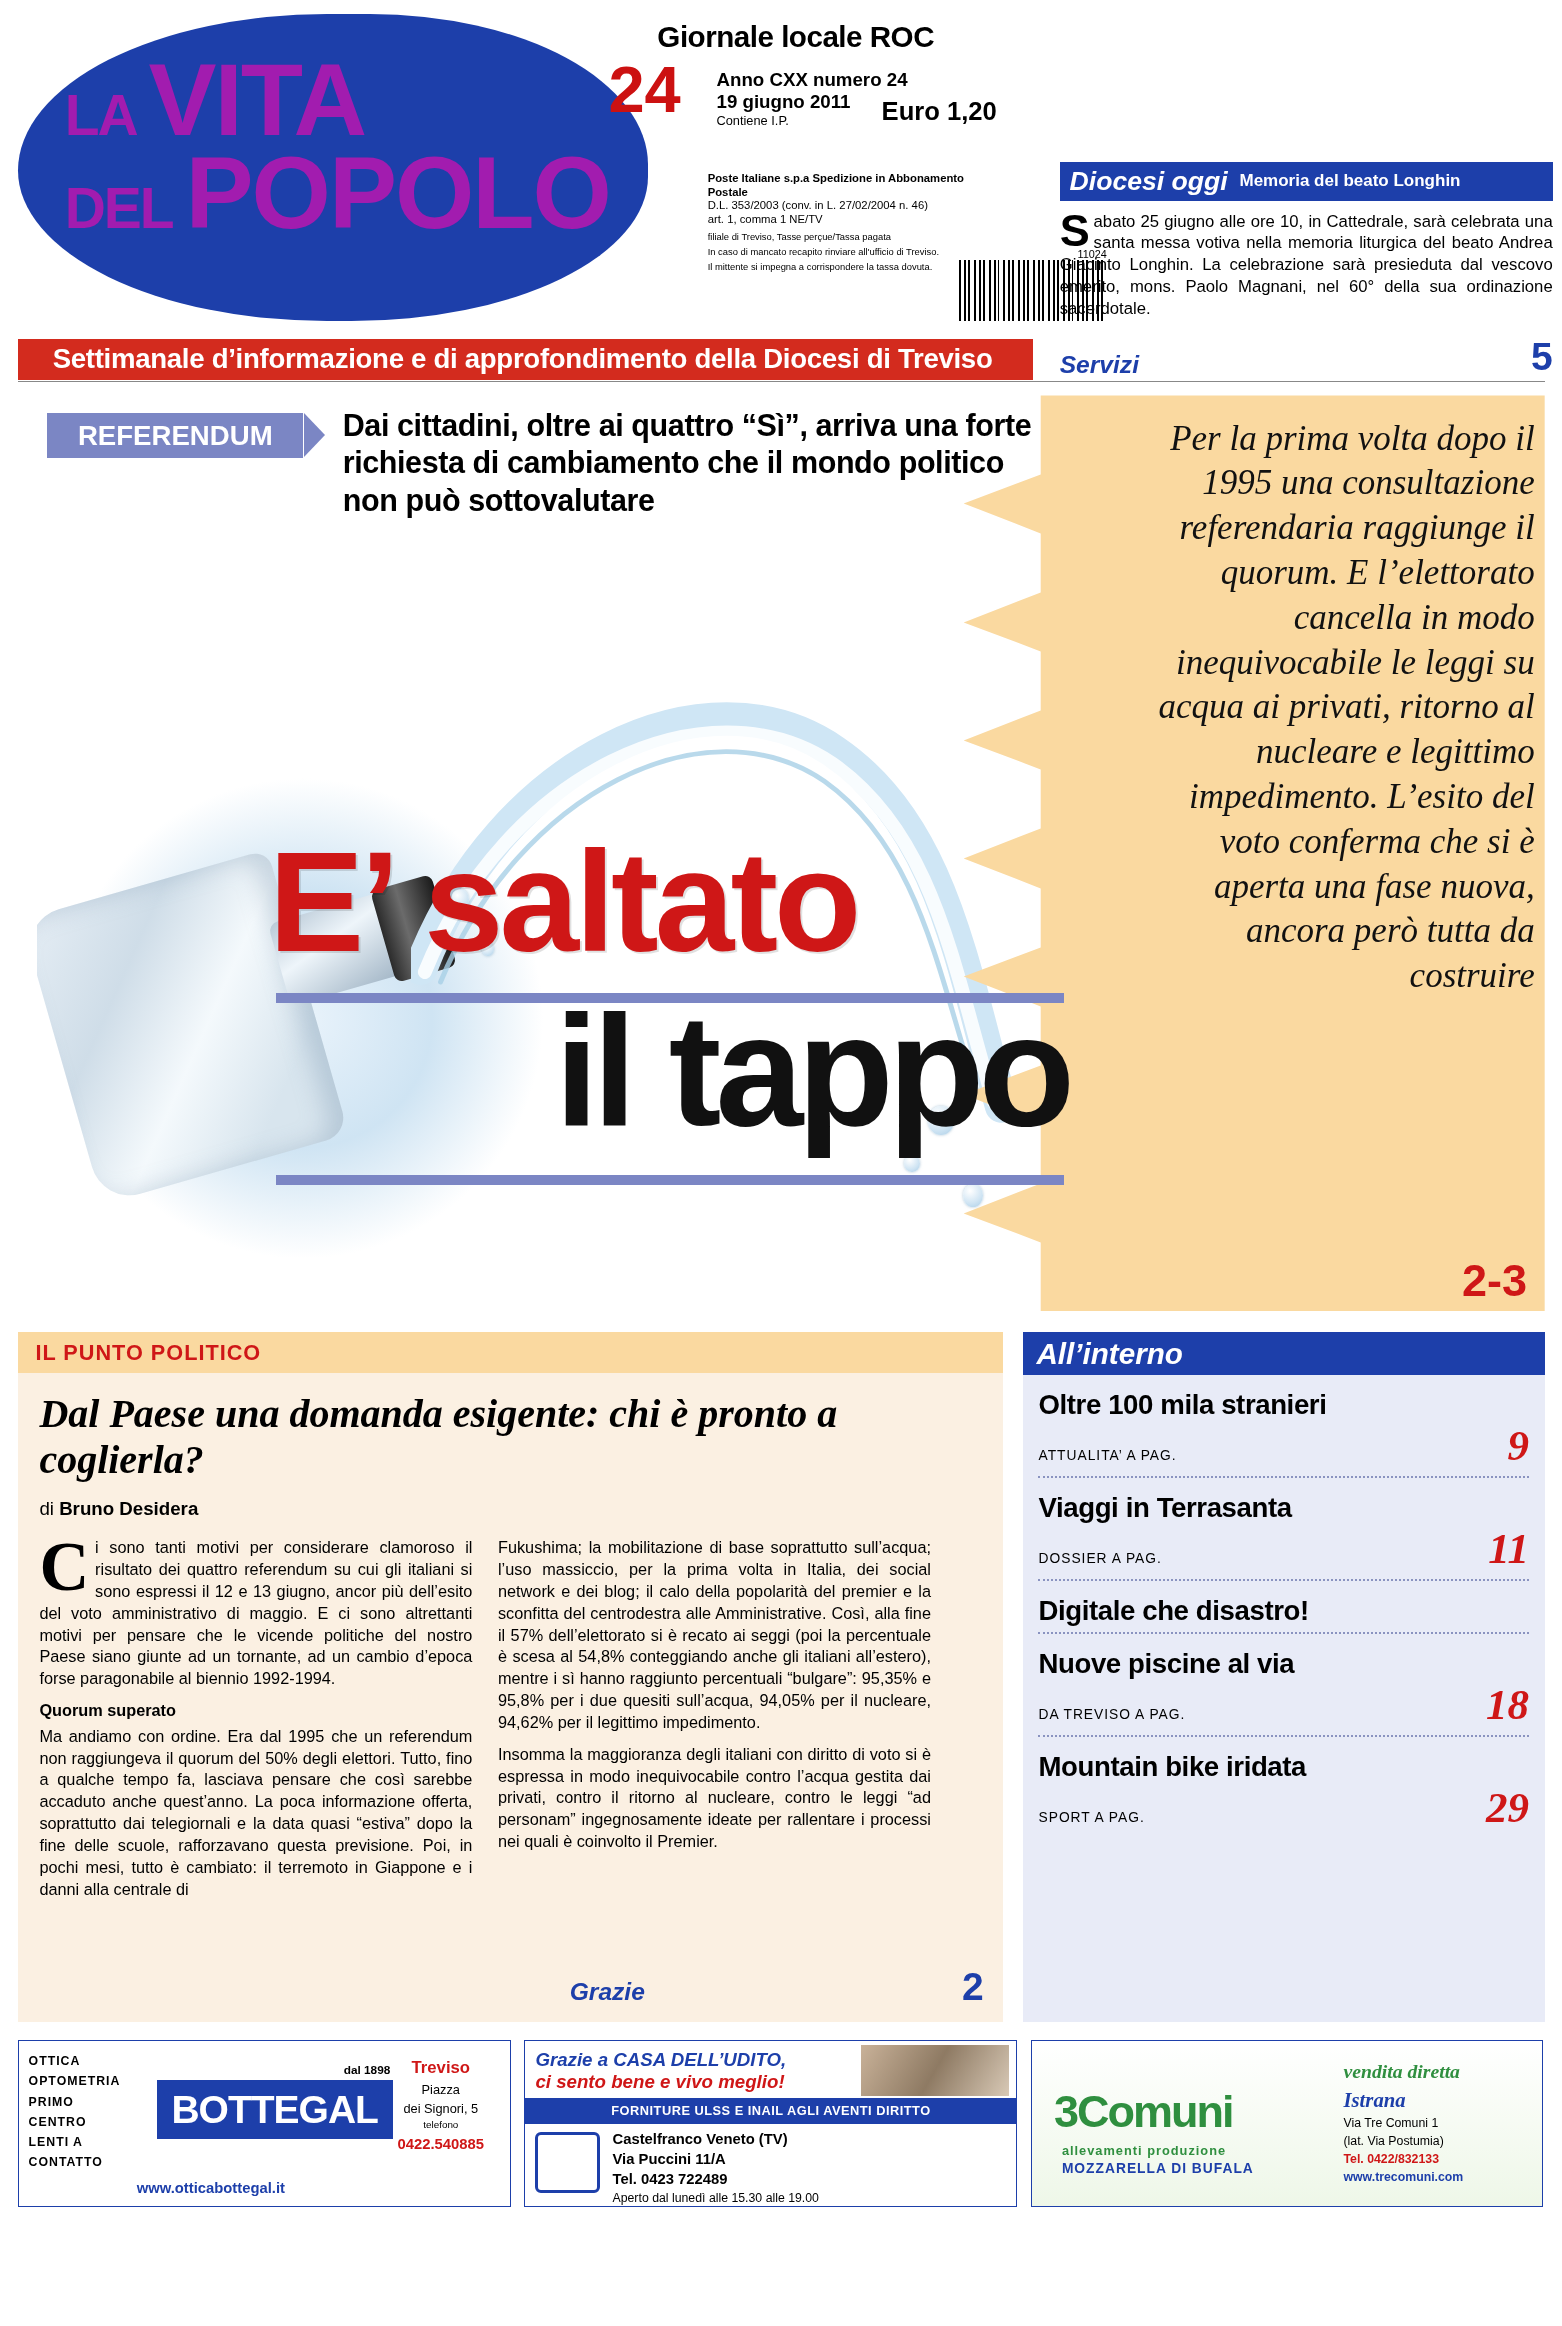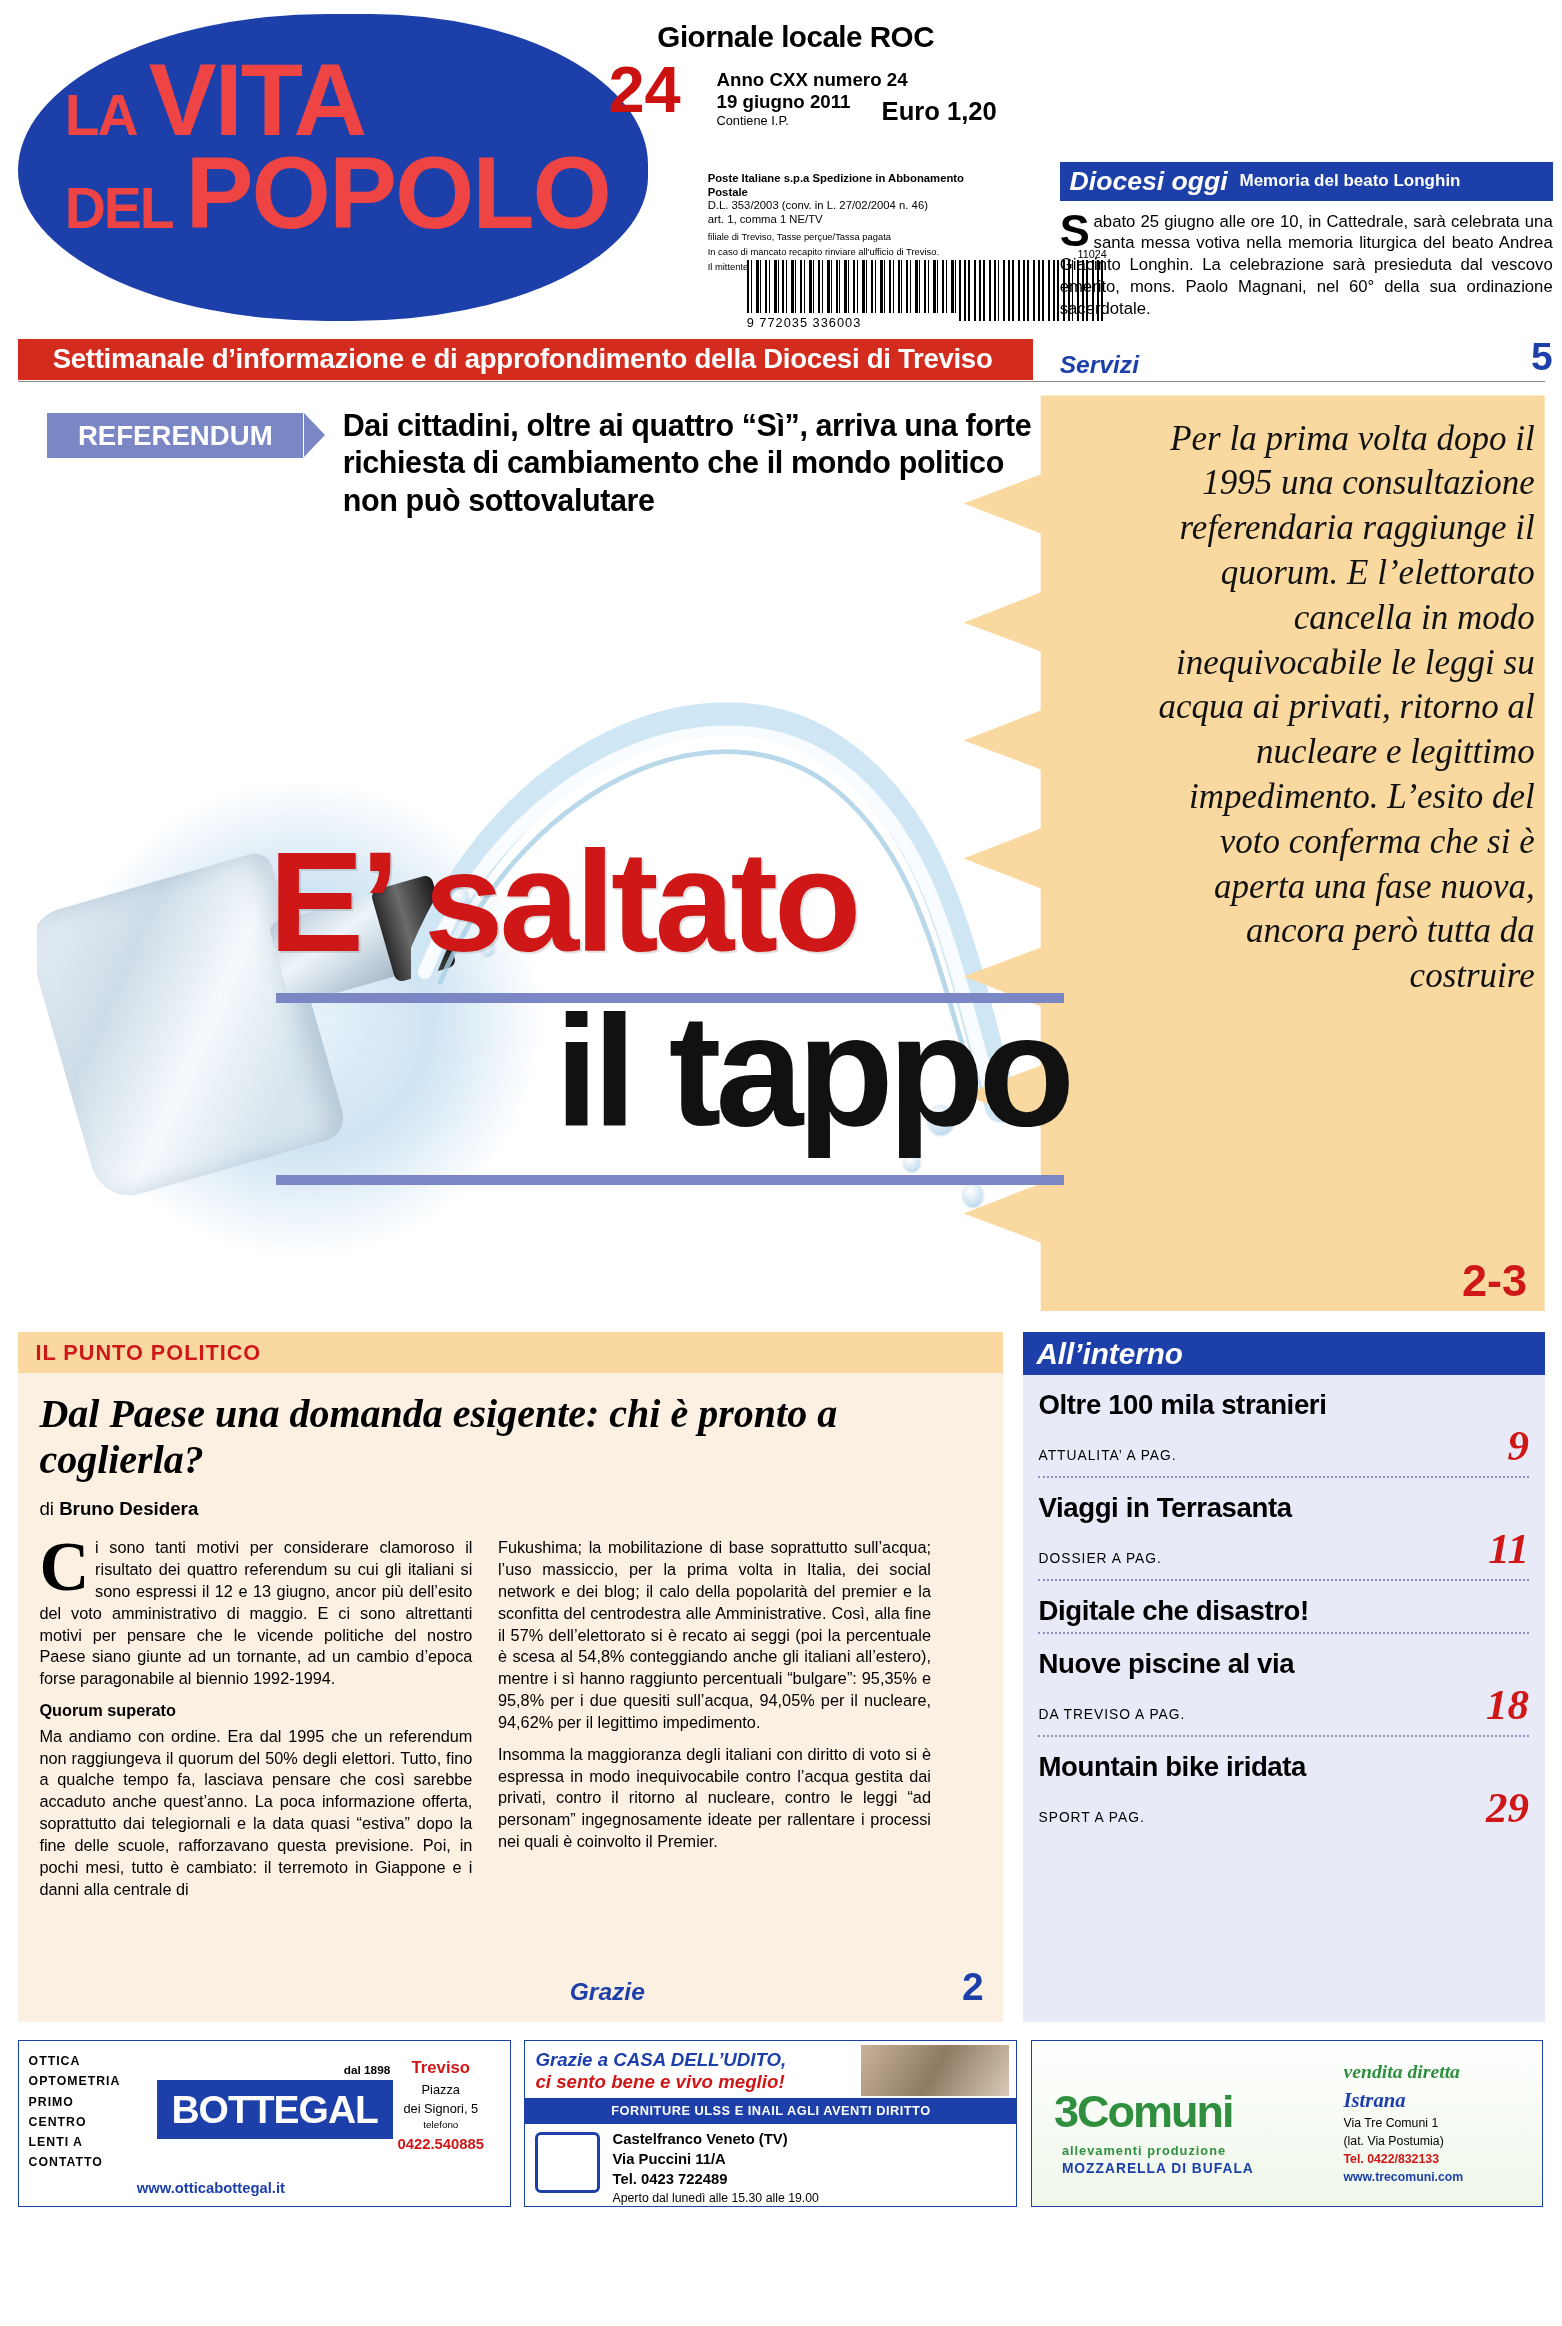--- a/index.html
+++ b/index.html
@@ -15,21 +15,21 @@
   .page { position:relative; width:1562px; height:2327px; padding:13.8px 17.7px; }
 
   
   .masthead { position:relative; height:355px; }
   .logo-blob {
     position:absolute; left:0; top:0; width:630px; height:307px;
     background:#1d3faa;
     border-radius:50% 45% 48% 50% / 52% 50% 48% 50%;
   }
   .logo-text {
-    position:absolute; left:47px; top:43px; color:#ef4444;
+    position:absolute; left:47px; top:43px; color:#a21caf;
     font-family:"Liberation Sans", sans-serif; font-weight:bold;
     line-height:0.86; letter-spacing:-2px;
   }
   .logo-line1 { font-size:57px; }
   .logo-line1 .big { font-size:102px; }
   .logo-line2 { font-size:57px; margin-top:5.9px; }
   .logo-line2 .big { font-size:102px; }
 
   .mast-center { position:absolute; left:571px; top:5.9px; width:414px; text-align:center; }
   .giornale { font-size:29.6px; font-weight:bold; letter-spacing:-0.5px; }
@@ -236,24 +236,20 @@
 
     <div class="poste">
       <div class="b">Poste Italiane s.p.a Spedizione in Abbonamento Postale</div>
       <div>D.L. 353/2003 (conv. in L. 27/02/2004 n. 46)</div>
       <div>art. 1, comma 1 NE/TV</div>
       <div class="poste-small">filiale di Treviso, Tasse perçue/Tassa pagata</div>
       <div class="poste-small">In caso di mancato recapito rinviare all'ufficio di Treviso.</div>
       <div class="poste-small">Il mittente si impegna a corrispondere la tassa dovuta.</div>
     </div>
 
-    <div class="barcodes">
-      <div class="bc"></div>
-      <div class="bc-num">9 772035 336003</div>
-    </div>
     <div class="barcodes2">
       <div class="bc2-num">11024</div>
       <div class="bc2"></div>
     </div>
 
     <div class="tagline">Settimanale d’informazione e di approfondimento della Diocesi di Treviso</div>
 
     <div class="diocesi">
       <div class="diocesi-head">
         <span class="it">Diocesi oggi</span>

